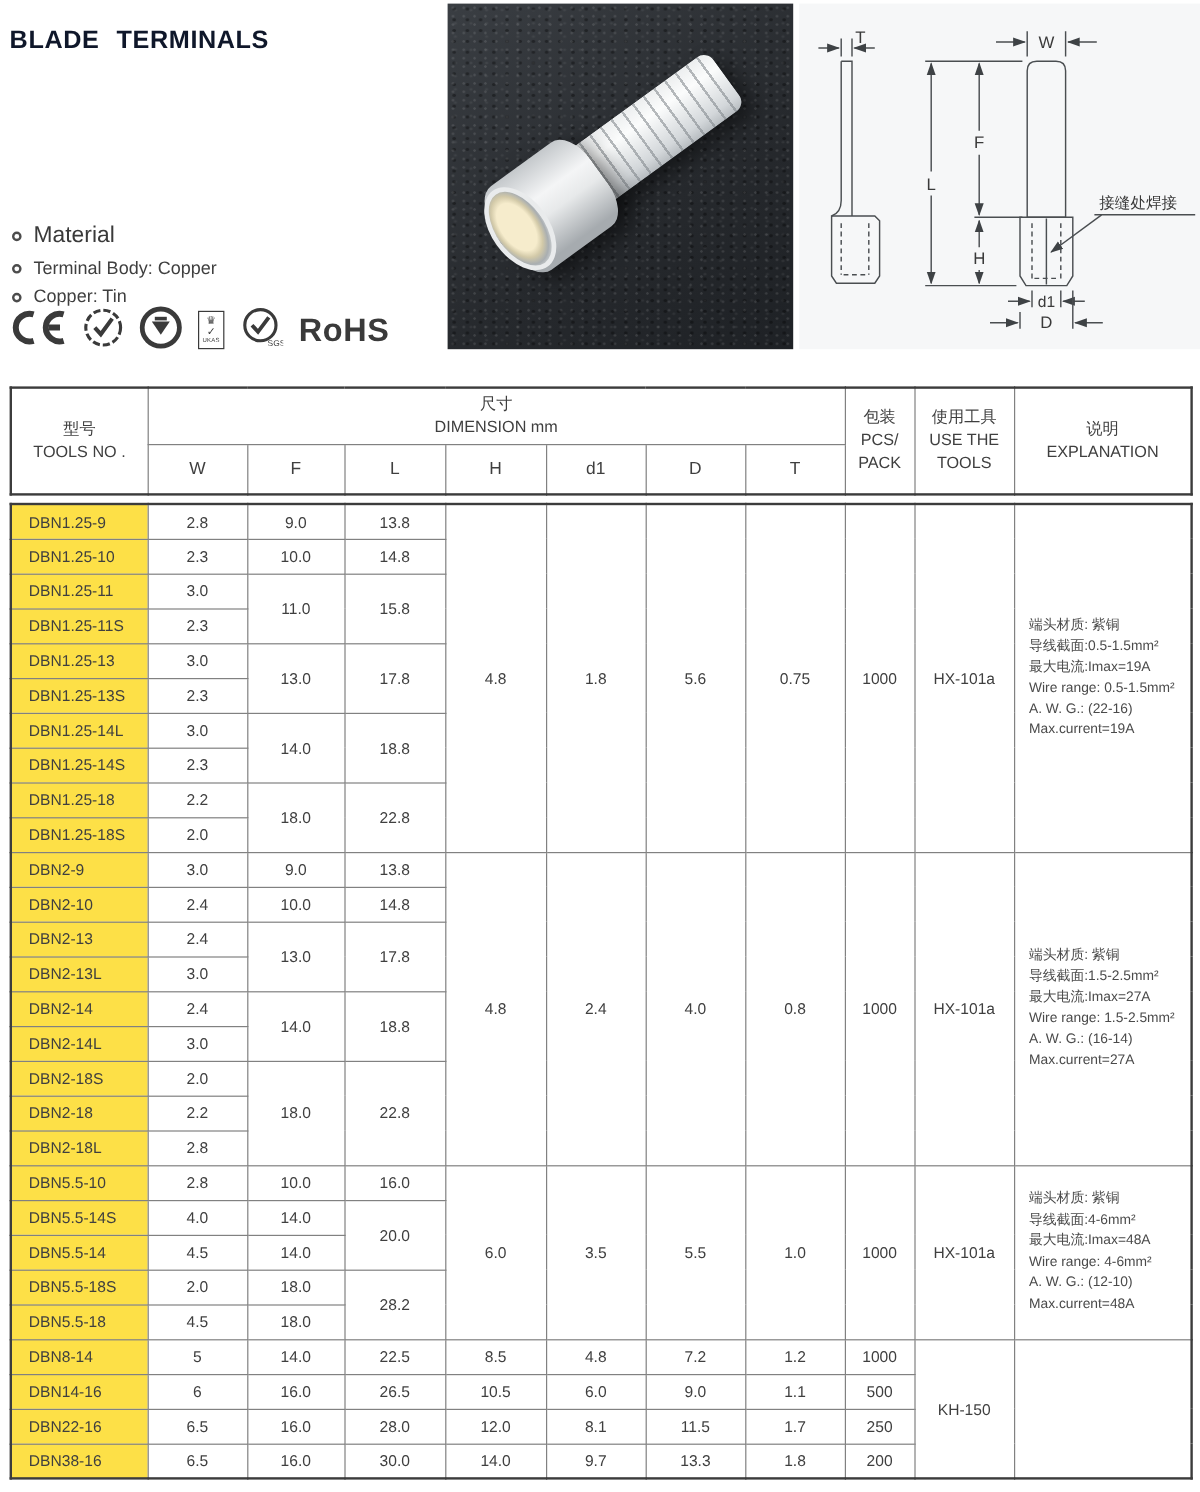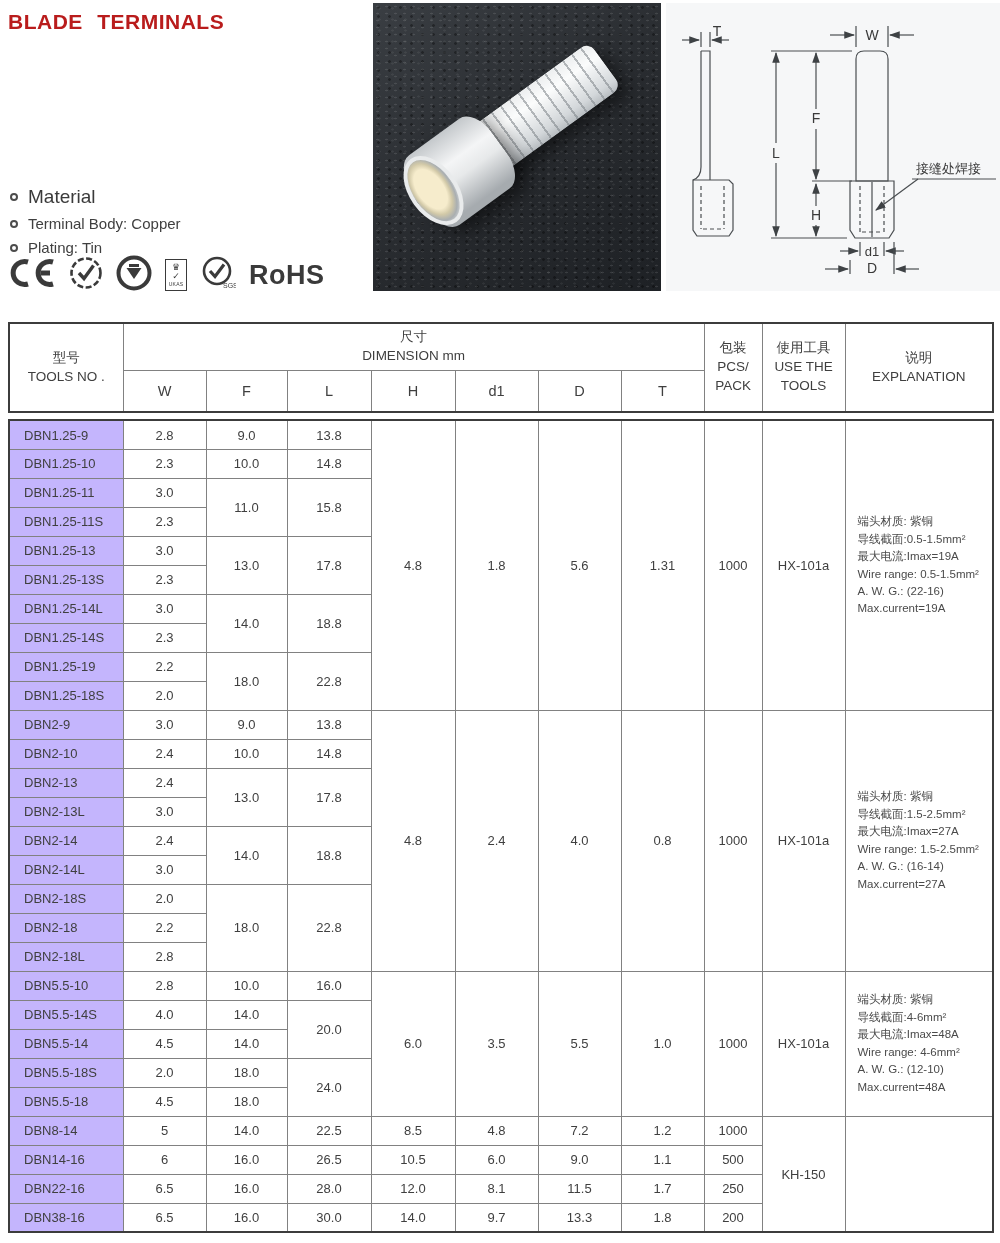--- a/index.html
+++ b/index.html
@@ -3,22 +3,22 @@
 <meta charset="utf-8">
 <style>
   * { margin:0; padding:0; box-sizing:border-box; }
   html,body { background:#ffffff; }
   body {
     width:1000px; height:1243px; position:relative; overflow:hidden;
     font-family:"Liberation Sans", sans-serif; color:#3c3c3c;
   }
   .top { position:relative; height:318px; }
   .title {
-    position:absolute; left:8px; top:10px;
-    font-size:21px; font-weight:bold; color:#b91c1c;
+    position:absolute; left:8px; top:22px;
+    font-size:21px; font-weight:bold; color:#0f172a;
     letter-spacing:.5px; word-spacing:8px;
   }
   .material { position:absolute; left:10px; top:186px; }
   .mat-row { display:flex; align-items:center; margin-bottom:7px;text-align:right; }
   .bullet {
     width:8px; height:8px; border:2px solid #4c4c4c; border-radius:50%;
     margin-right:10px; flex:0 0 auto;
   }
   .mat-heading { font-size:19px; color:#3a3a3a; }
   .mat-text { font-size:15px; color:#3f3f3f; }
@@ -81,21 +81,21 @@
   .spec-hdr th, .spec-body td {
     border:1px solid #818181; text-align:center; vertical-align:middle;
     font-weight:normal; color:#3f3f3f;
   }
   .spec-hdr { margin-top:4px; }
   .spec-hdr th { font-size:13.5px; line-height:1.4; white-space:pre-line; padding:4px 2px; }
   .spec-hdr tr.r1 th { height:46px; }
   .spec-hdr tr.r2 th { height:42px; font-size:14.5px; }
   .spec-body { margin-top:6px; }
   .spec-body td { height:29px; font-size:13px; padding:0 2px; }
-  .spec-body td.item { text-align:left; padding-left:14px; background:#c4b5fd; }
+  .spec-body td.item { text-align:left; padding-left:14px; background:#fde047; }
   .spec-body td.expl {
     text-align:left; padding:6px 4px 6px 12px; font-size:11.5px;
     line-height:1.52; white-space:pre-line; color:#4a4a4a;margin-top:20px;
   }
 </style>
 </head>
 <body>
 
 <div class="top">
   <div class="title">BLADE  TERMINALS</div>
@@ -104,21 +104,21 @@
     <div class="mat-row">
       <span class="bullet"></span>
       <span class="mat-heading">Material</span>
     </div>
     <div class="mat-row">
       <span class="bullet"></span>
       <span class="mat-text">Terminal Body: Copper</span>
     </div>
     <div class="mat-row">
       <span class="bullet"></span>
-      <span class="mat-text">Plating: Tin</span>
+      <span class="mat-text">Copper: Tin</span>
     </div>
   </div>
 
   <div class="certs">
     <span>
       <svg width="48" height="32" viewBox="0 0 48 32">
         <g fill="none" stroke="#3a3a3a" stroke-width="5">
           <path d="M20 5 A11.5 11.5 0 1 0 20 27"></path>
           <path d="M45 5 A11.5 11.5 0 1 0 45 27"></path>
           <path d="M32.5 16 L42 16"></path>
@@ -279,21 +279,21 @@
   </colgroup>
   <tbody>
       <tr>
         <td class="item">DBN1.25-9</td>
         <td>2.8</td>
         <td>9.0</td>
         <td>13.8</td>
         <td rowspan="10">4.8</td>
         <td rowspan="10">1.8</td>
         <td rowspan="10">5.6</td>
-        <td rowspan="10">1.31</td>
+        <td rowspan="10">0.75</td>
         <td rowspan="10">1000</td>
         <td rowspan="10">HX-101a</td>
         <td rowspan="10" class="expl">端头材质: 紫铜
 导线截面:0.5-1.5mm²
 最大电流:Imax=19A
 Wire range: 0.5-1.5mm²
 A. W. G.: (22-16)
 Max.current=19A</td>
       </tr>
       <tr>
@@ -326,21 +326,21 @@
         <td class="item">DBN1.25-14L</td>
         <td>3.0</td>
         <td rowspan="2">14.0</td>
         <td rowspan="2">18.8</td>
       </tr>
       <tr>
         <td class="item">DBN1.25-14S</td>
         <td>2.3</td>
       </tr>
       <tr>
-        <td class="item">DBN1.25-19</td>
+        <td class="item">DBN1.25-18</td>
         <td>2.2</td>
         <td rowspan="2">18.0</td>
         <td rowspan="2">22.8</td>
       </tr>
       <tr>
         <td class="item">DBN1.25-18S</td>
         <td>2.0</td>
       </tr>
       <tr>
         <td class="item">DBN2-9</td>
@@ -426,21 +426,21 @@
       </tr>
       <tr>
         <td class="item">DBN5.5-14</td>
         <td>4.5</td>
         <td>14.0</td>
       </tr>
       <tr>
         <td class="item">DBN5.5-18S</td>
         <td>2.0</td>
         <td>18.0</td>
-        <td rowspan="2">24.0</td>
+        <td rowspan="2">28.2</td>
       </tr>
       <tr>
         <td class="item">DBN5.5-18</td>
         <td>4.5</td>
         <td>18.0</td>
       </tr>
       <tr>
         <td class="item">DBN8-14</td>
         <td>5</td>
         <td>14.0</td>

